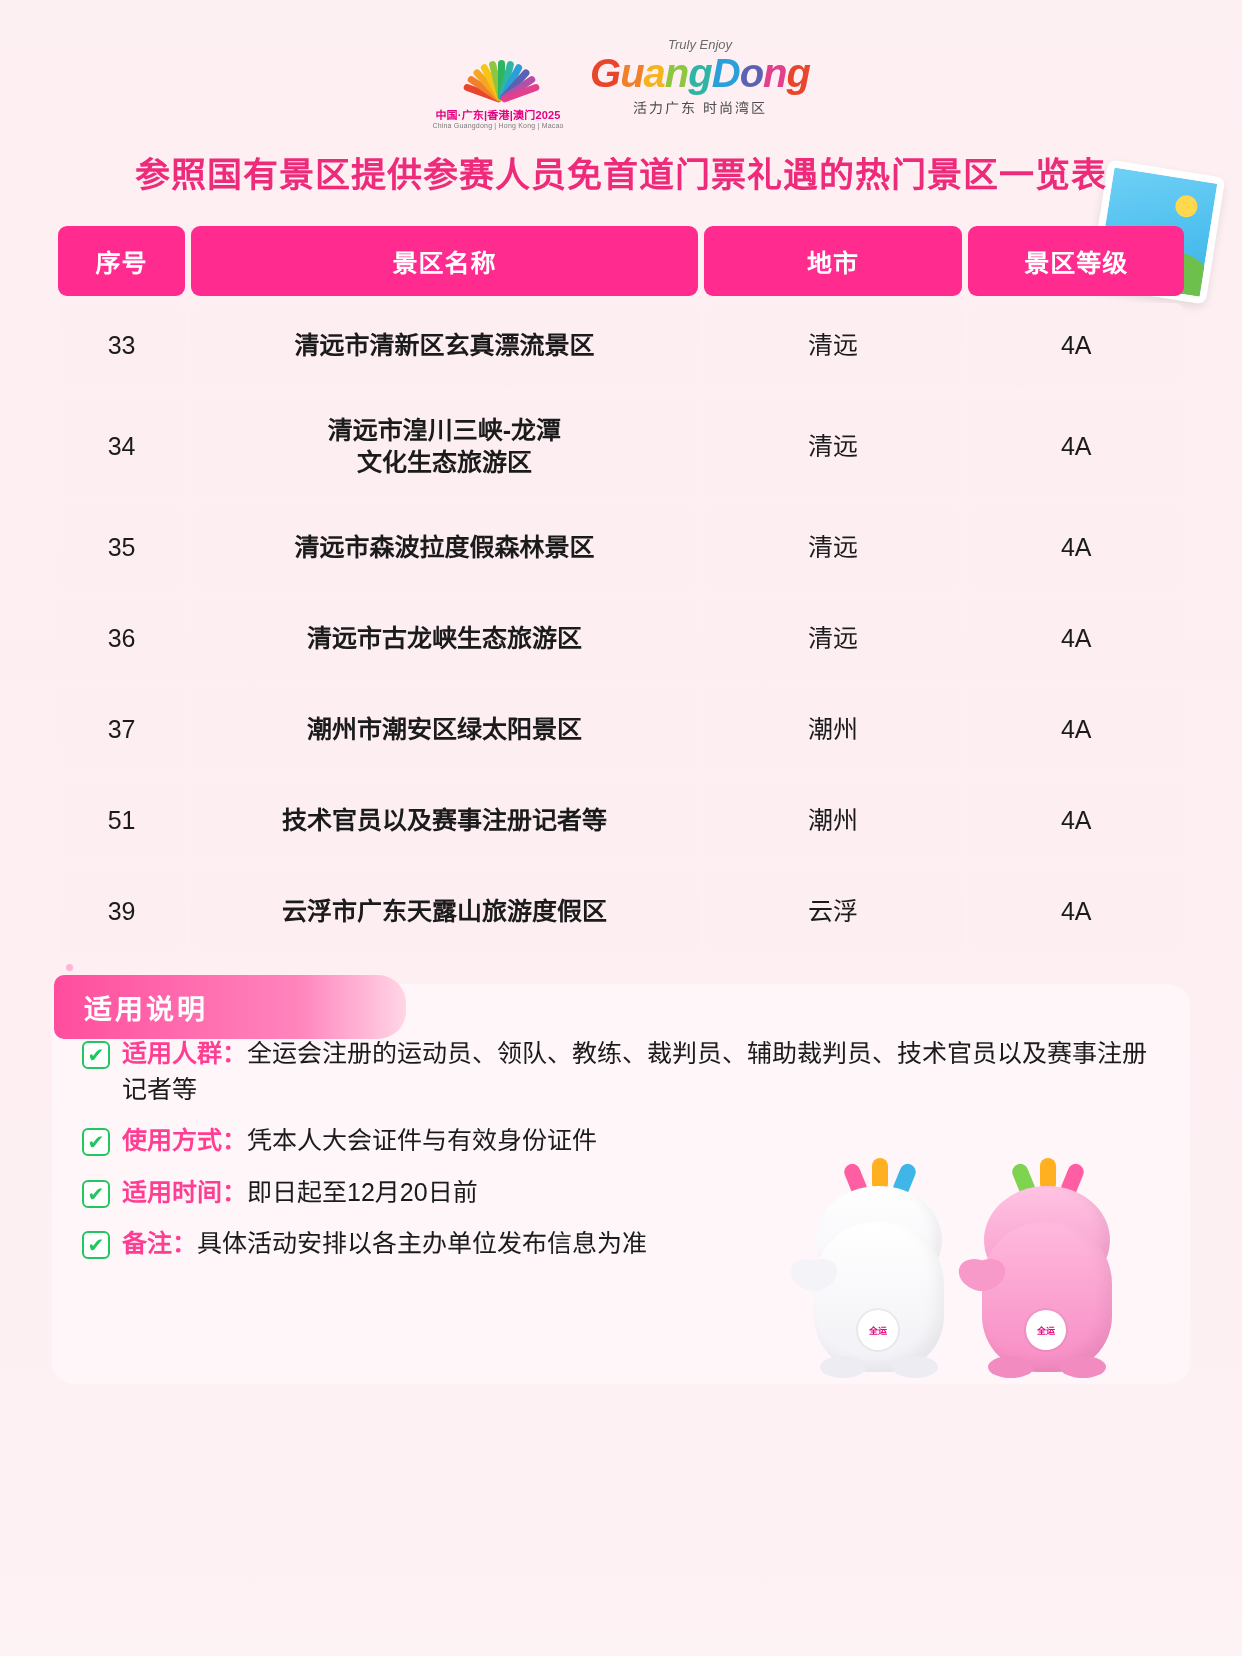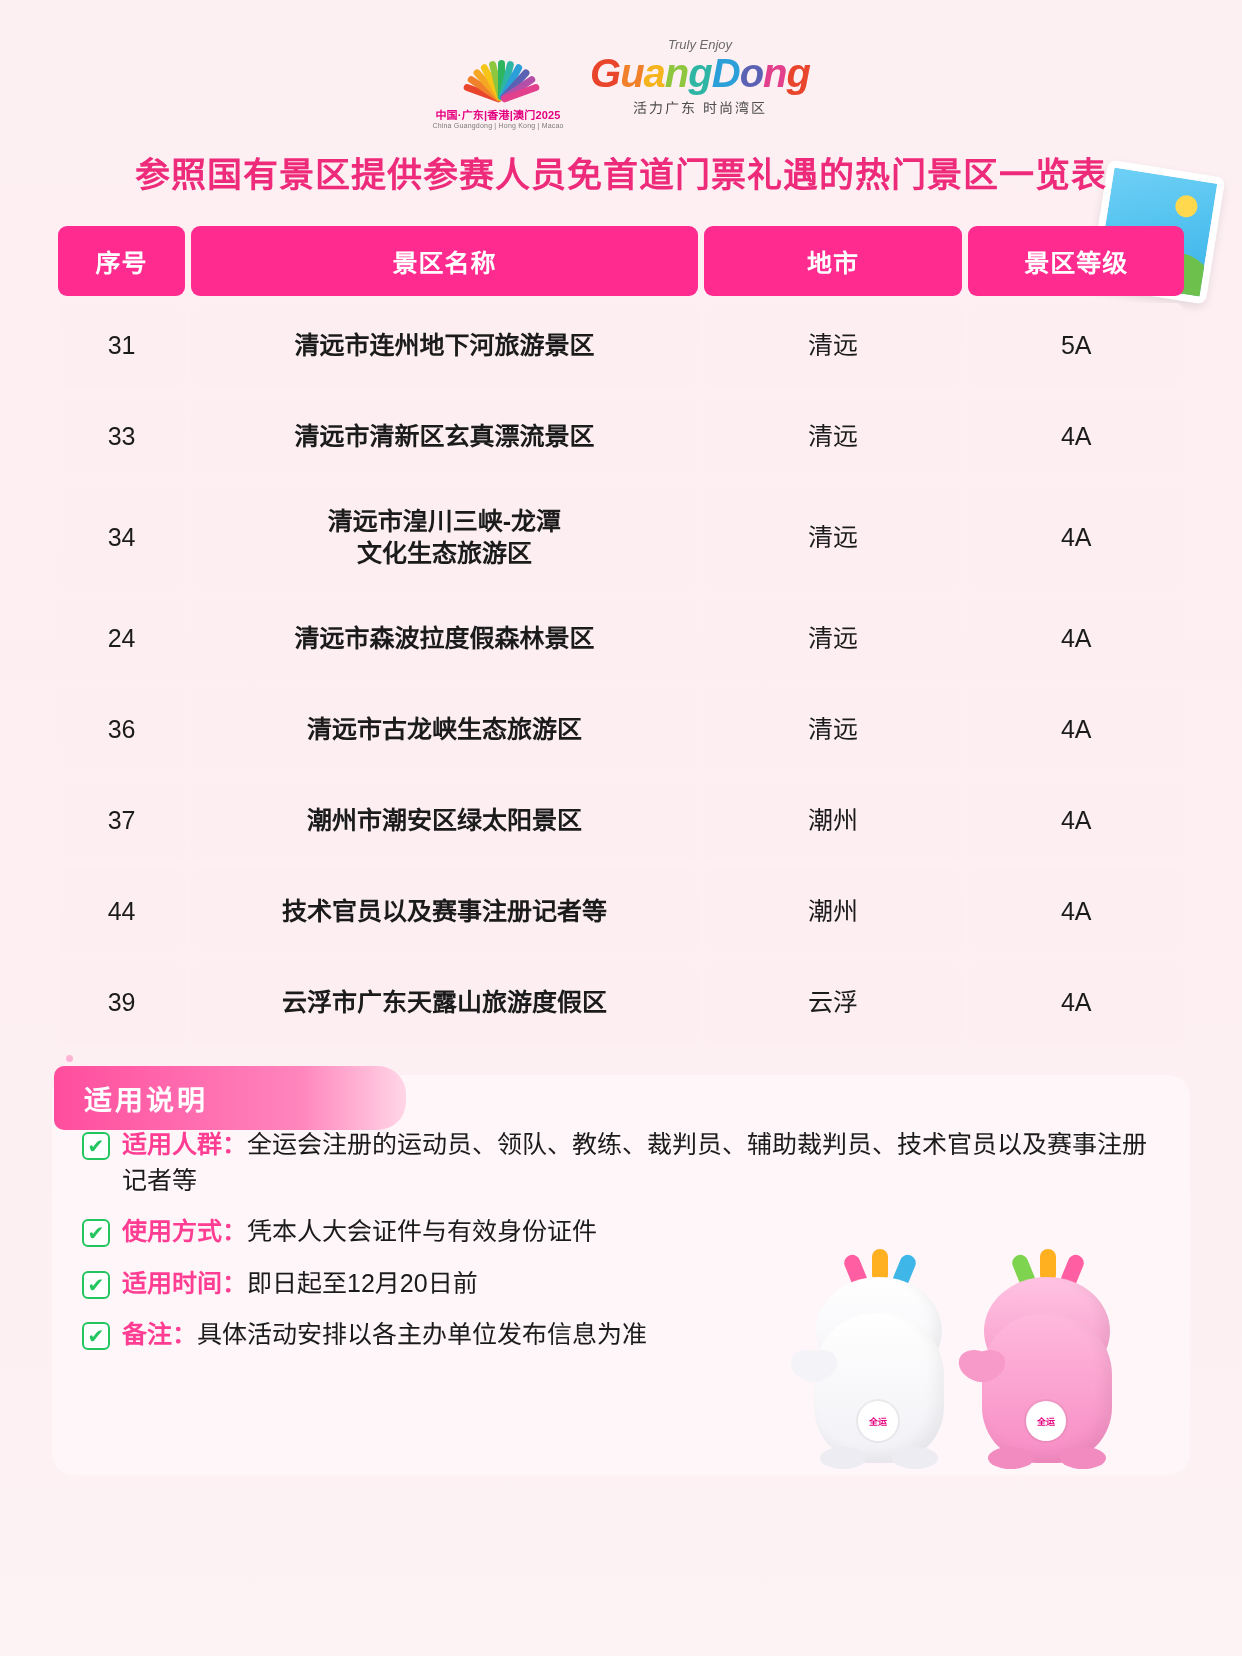--- a/index.html
+++ b/index.html
@@ -240,57 +240,51 @@
     <thead>
       <tr>
         <th>序号</th>
         <th>景区名称</th>
         <th>地市</th>
         <th>景区等级</th>
       </tr>
     </thead>
     <tbody id="table-body">
         <tr>
-          <td class="idx">31</td>
-          <td class="name">清远市连州地下河旅游景区</td>
-          <td class="city">清远</td>
-          <td class="level">5A</td>
-        </tr>
-        <tr>
           <td class="idx">33</td>
           <td class="name">清远市清新区玄真漂流景区</td>
           <td class="city">清远</td>
           <td class="level">4A</td>
         </tr>
         <tr>
           <td class="idx">34</td>
           <td class="name">清远市湟川三峡-龙潭<br>文化生态旅游区</td>
           <td class="city">清远</td>
           <td class="level">4A</td>
         </tr>
         <tr>
-          <td class="idx">24</td>
+          <td class="idx">35</td>
           <td class="name">清远市森波拉度假森林景区</td>
           <td class="city">清远</td>
           <td class="level">4A</td>
         </tr>
         <tr>
           <td class="idx">36</td>
           <td class="name">清远市古龙峡生态旅游区</td>
           <td class="city">清远</td>
           <td class="level">4A</td>
         </tr>
         <tr>
           <td class="idx">37</td>
           <td class="name">潮州市潮安区绿太阳景区</td>
           <td class="city">潮州</td>
           <td class="level">4A</td>
         </tr>
         <tr>
-          <td class="idx">44</td>
+          <td class="idx">51</td>
           <td class="name">技术官员以及赛事注册记者等</td>
           <td class="city">潮州</td>
           <td class="level">4A</td>
         </tr>
         <tr>
           <td class="idx">39</td>
           <td class="name">云浮市广东天露山旅游度假区</td>
           <td class="city">云浮</td>
           <td class="level">4A</td>
         </tr>

